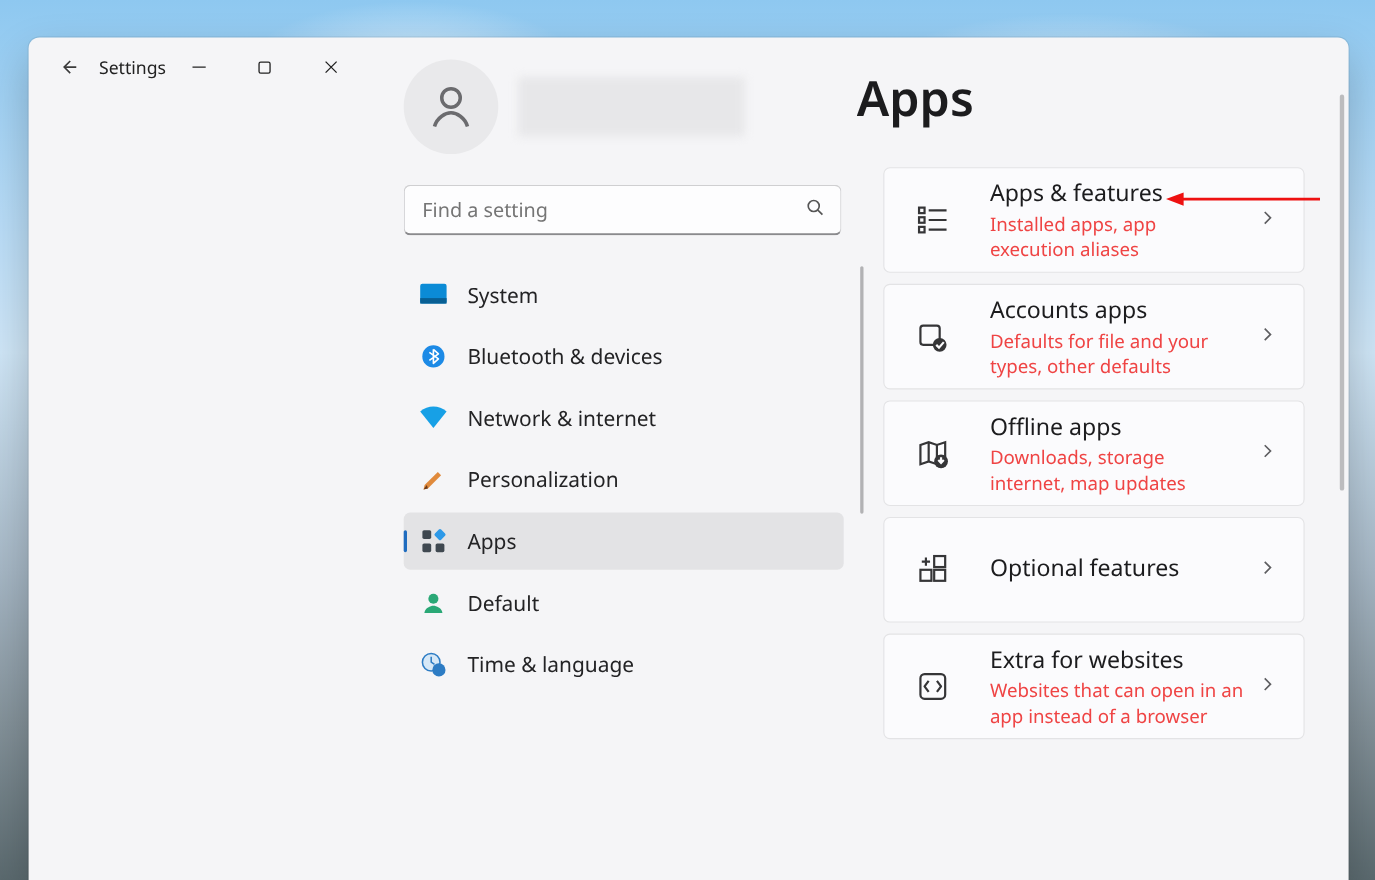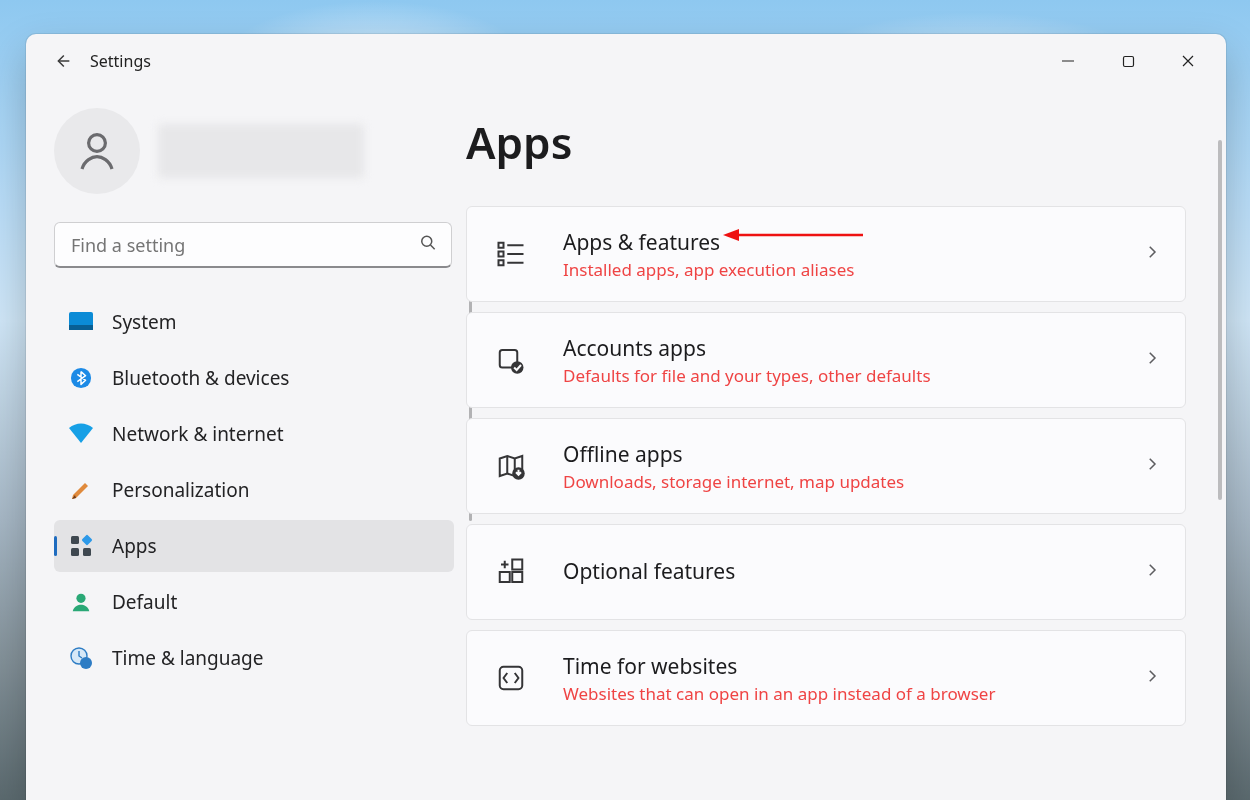--- a/index.html
+++ b/index.html
@@ -17,21 +17,21 @@
       radial-gradient(ellipse 300px 120px at 78% 12%, rgba(255,255,255,0.75), rgba(255,255,255,0) 70%),
       radial-gradient(ellipse 220px 90px at 30% 8%, rgba(255,255,255,0.6), rgba(255,255,255,0) 70%);
     pointer-events:none;
   }
   .window {
     position:absolute;
     left:26px; top:34px; right:24px; bottom:0;
     background:#f5f5f7;
     border-radius:10px 10px 0 0;
     box-shadow:0 0 0 1px rgba(0,0,0,0.07), 0 18px 40px rgba(0,0,0,0.22);
-    display:flex; flex-direction:column;
+    display:flex; flex-direction:row;
     overflow:hidden;
   }
   .titlebar {
     height:54px; display:flex; align-items:center;
     padding:0 8px 0 14px;
   }
   .back-btn {
     width:44px; height:40px; display:flex; align-items:center; justify-content:center;
     color:#3a3a3a; cursor:pointer; border-radius:4px;
   }
@@ -94,20 +94,21 @@
   }
   .page-title {
     font-size:44px; font-weight:600; color:#1c1c1e; margin-bottom:34px; margin-top:6px;
   }
   .cards { display:flex; flex-direction:column; gap:10px; }
   .card {
     background:#fbfbfd; border:1px solid #e3e3e5; border-radius:6px;
     display:flex; align-items:center; padding:0 24px 0 28px;
     min-height:96px; cursor:pointer;
     position:relative;
+    margin-left:24px;
   }
   .card-icon { width:32px; flex:0 0 32px; color:#353537; margin-right:36px; display:flex; align-items:center; justify-content:center;}
   .card-text { flex:1; min-width:0; }
   .card-title { font-size:21px; color:#1c1c1e; margin-bottom:2px; }
   .card-sub { font-size:17px; color:#ef4444; }
   .chevron { color:#5d5d60; margin-left:12px; }
   .main-scroll-indicator {
     position:absolute; right:4px; top:52px; width:4px; height:360px; background:#bcbcbe; border-radius:3px;
   }
   .annotation-arrow {
@@ -336,21 +337,21 @@
         </div>
 
         <div class="card">
           <span class="card-icon">
             <svg width="30" height="30" viewBox="0 0 24 24" fill="none" stroke="currentColor" stroke-width="1.6">
                 <rect x="3" y="3" width="18" height="18" rx="3"></rect>
                 <path d="M9 8l-3 4 3 4M15 8l3 4-3 4" stroke-linejoin="round"></path>
               </svg>
           </span>
           <div class="card-text">
-            <div class="card-title">Time for websites</div>
+            <div class="card-title">Extra for websites</div>
             <div class="card-sub">Websites that can open in an app instead of a browser</div>
           </div>
           <span class="chevron">
             <svg width="18" height="18" viewBox="0 0 24 24" fill="none" stroke="currentColor" stroke-width="2">
                 <path d="M9 5l7 7-7 7"></path>
               </svg>
           </span>
         </div>
 
       </div>

